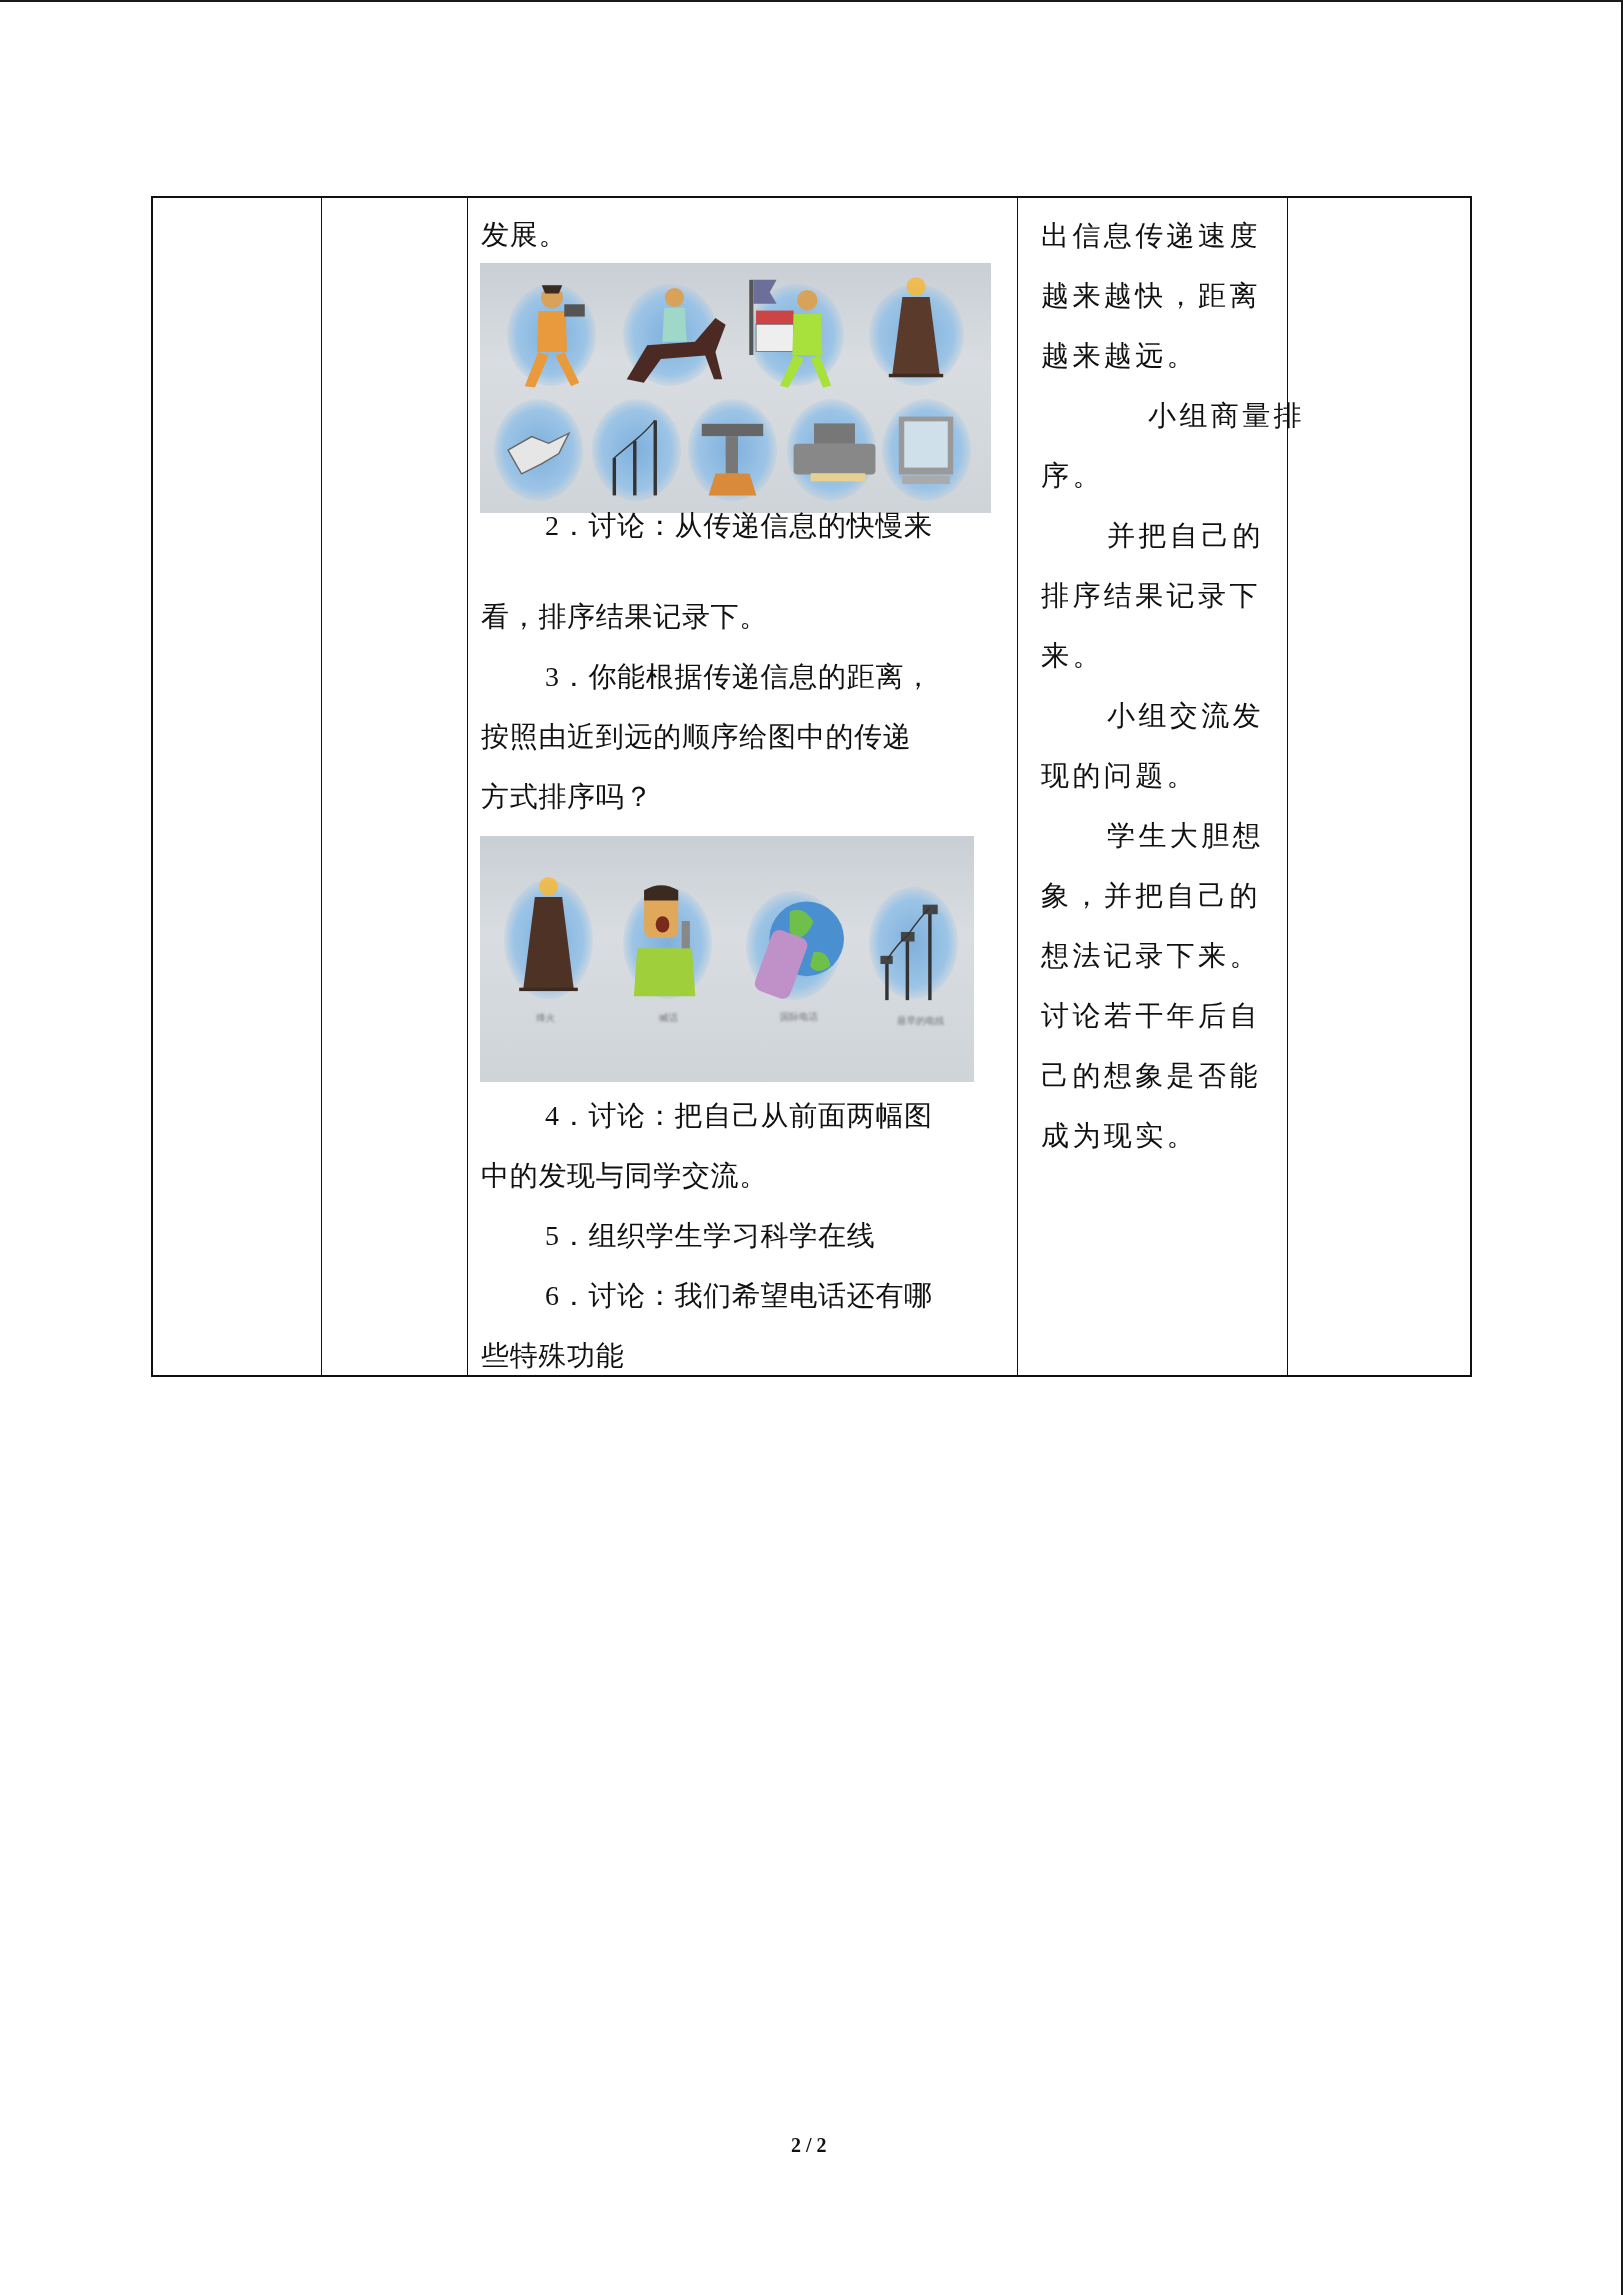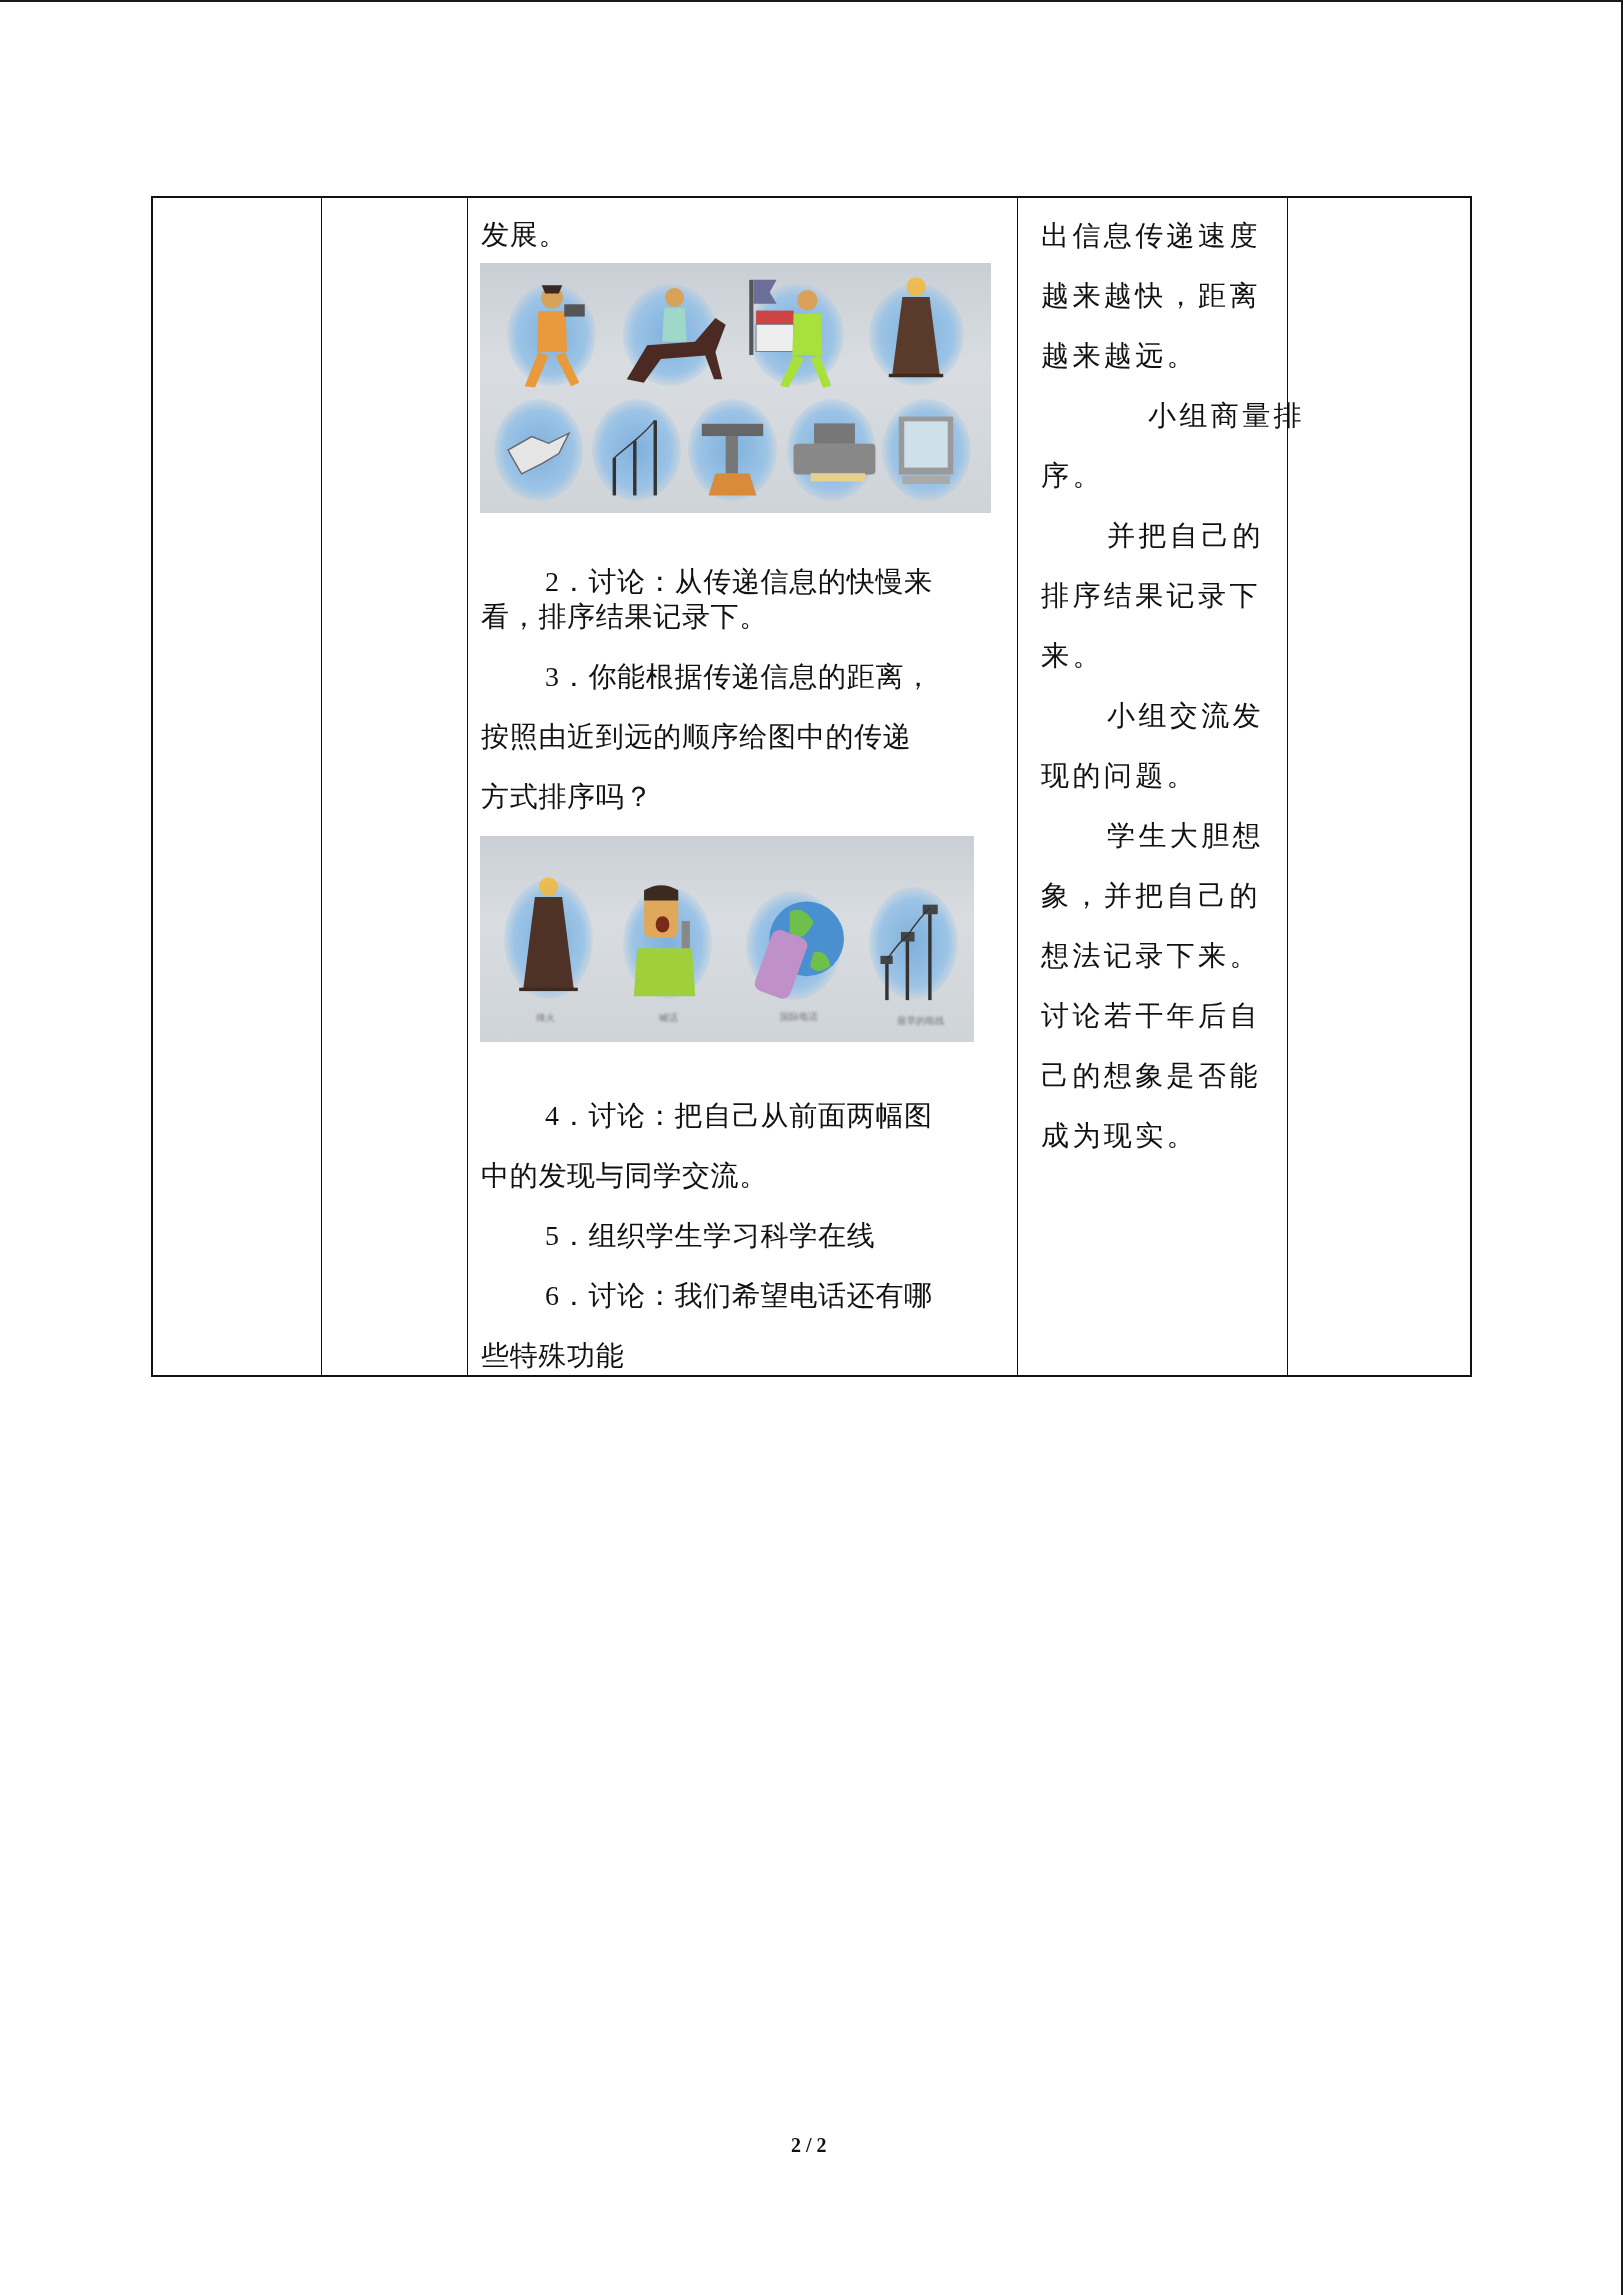--- a/index.html
+++ b/index.html
@@ -98,27 +98,27 @@
       <rect x="30" y="78" width="80" height="12" fill="#e8d090"></rect>
     </svg>
     <div class="halo" style="left:402px; top:136px; width:89px; height:102px"></div>
     <svg class="fig" style="left:412px; top:150px" width="68" height="82" viewBox="0 0 100 120">
       <rect x="10" y="5" width="80" height="85" fill="#999"></rect>
         <rect x="18" y="12" width="64" height="68" fill="#cfe0ea"></rect>
       <rect x="15" y="92" width="70" height="12" fill="#aaa"></rect>
     </svg>
   </div>
 
-  <div class="text-line" style="left:545px; top:564px">2．讨论：从传递信息的快慢来</div>
+  <div class="text-line" style="left:545px; top:508px">2．讨论：从传递信息的快慢来</div>
   <div class="text-line" style="left:481px; top:599px">看，排序结果记录下。</div>
   <div class="text-line" style="left:545px; top:659px">3．你能根据传递信息的距离，</div>
   <div class="text-line" style="left:481px; top:719px">按照由近到远的顺序给图中的传递</div>
   <div class="text-line" style="left:481px; top:779px">方式排序吗？</div>
 
-  <div class="pic" style="left:480px; top:836px; width:494px; height:206px">
+  <div class="pic" style="left:480px; top:836px; width:494px; height:246px">
     <div class="halo" style="left:24px; top:44px; width:89px; height:119px"></div>
     <svg class="fig" style="left:31px; top:37px" width="75" height="123" viewBox="0 0 110 180">
       <circle cx="55" cy="20" r="14" fill="#f5b83a" opacity="0.85"></circle>
       <path d="M35 35 L75 35 L92 170 L18 170 Z" fill="#4e3226"></path>
         <rect x="12" y="168" width="86" height="5" fill="#3a2a20"></rect>
     </svg>
     <div class="halo" style="left:143px; top:51px; width:89px; height:112px"></div>
     <svg class="fig" style="left:147px; top:44px" width="82" height="123" viewBox="0 0 120 180">
       <rect x="25" y="15" width="50" height="70" rx="12" fill="#e0a85a"></rect>
         <path d="M25 15 Q50 0 75 15 L75 30 L25 30 Z" fill="#3a2a20"></path>

